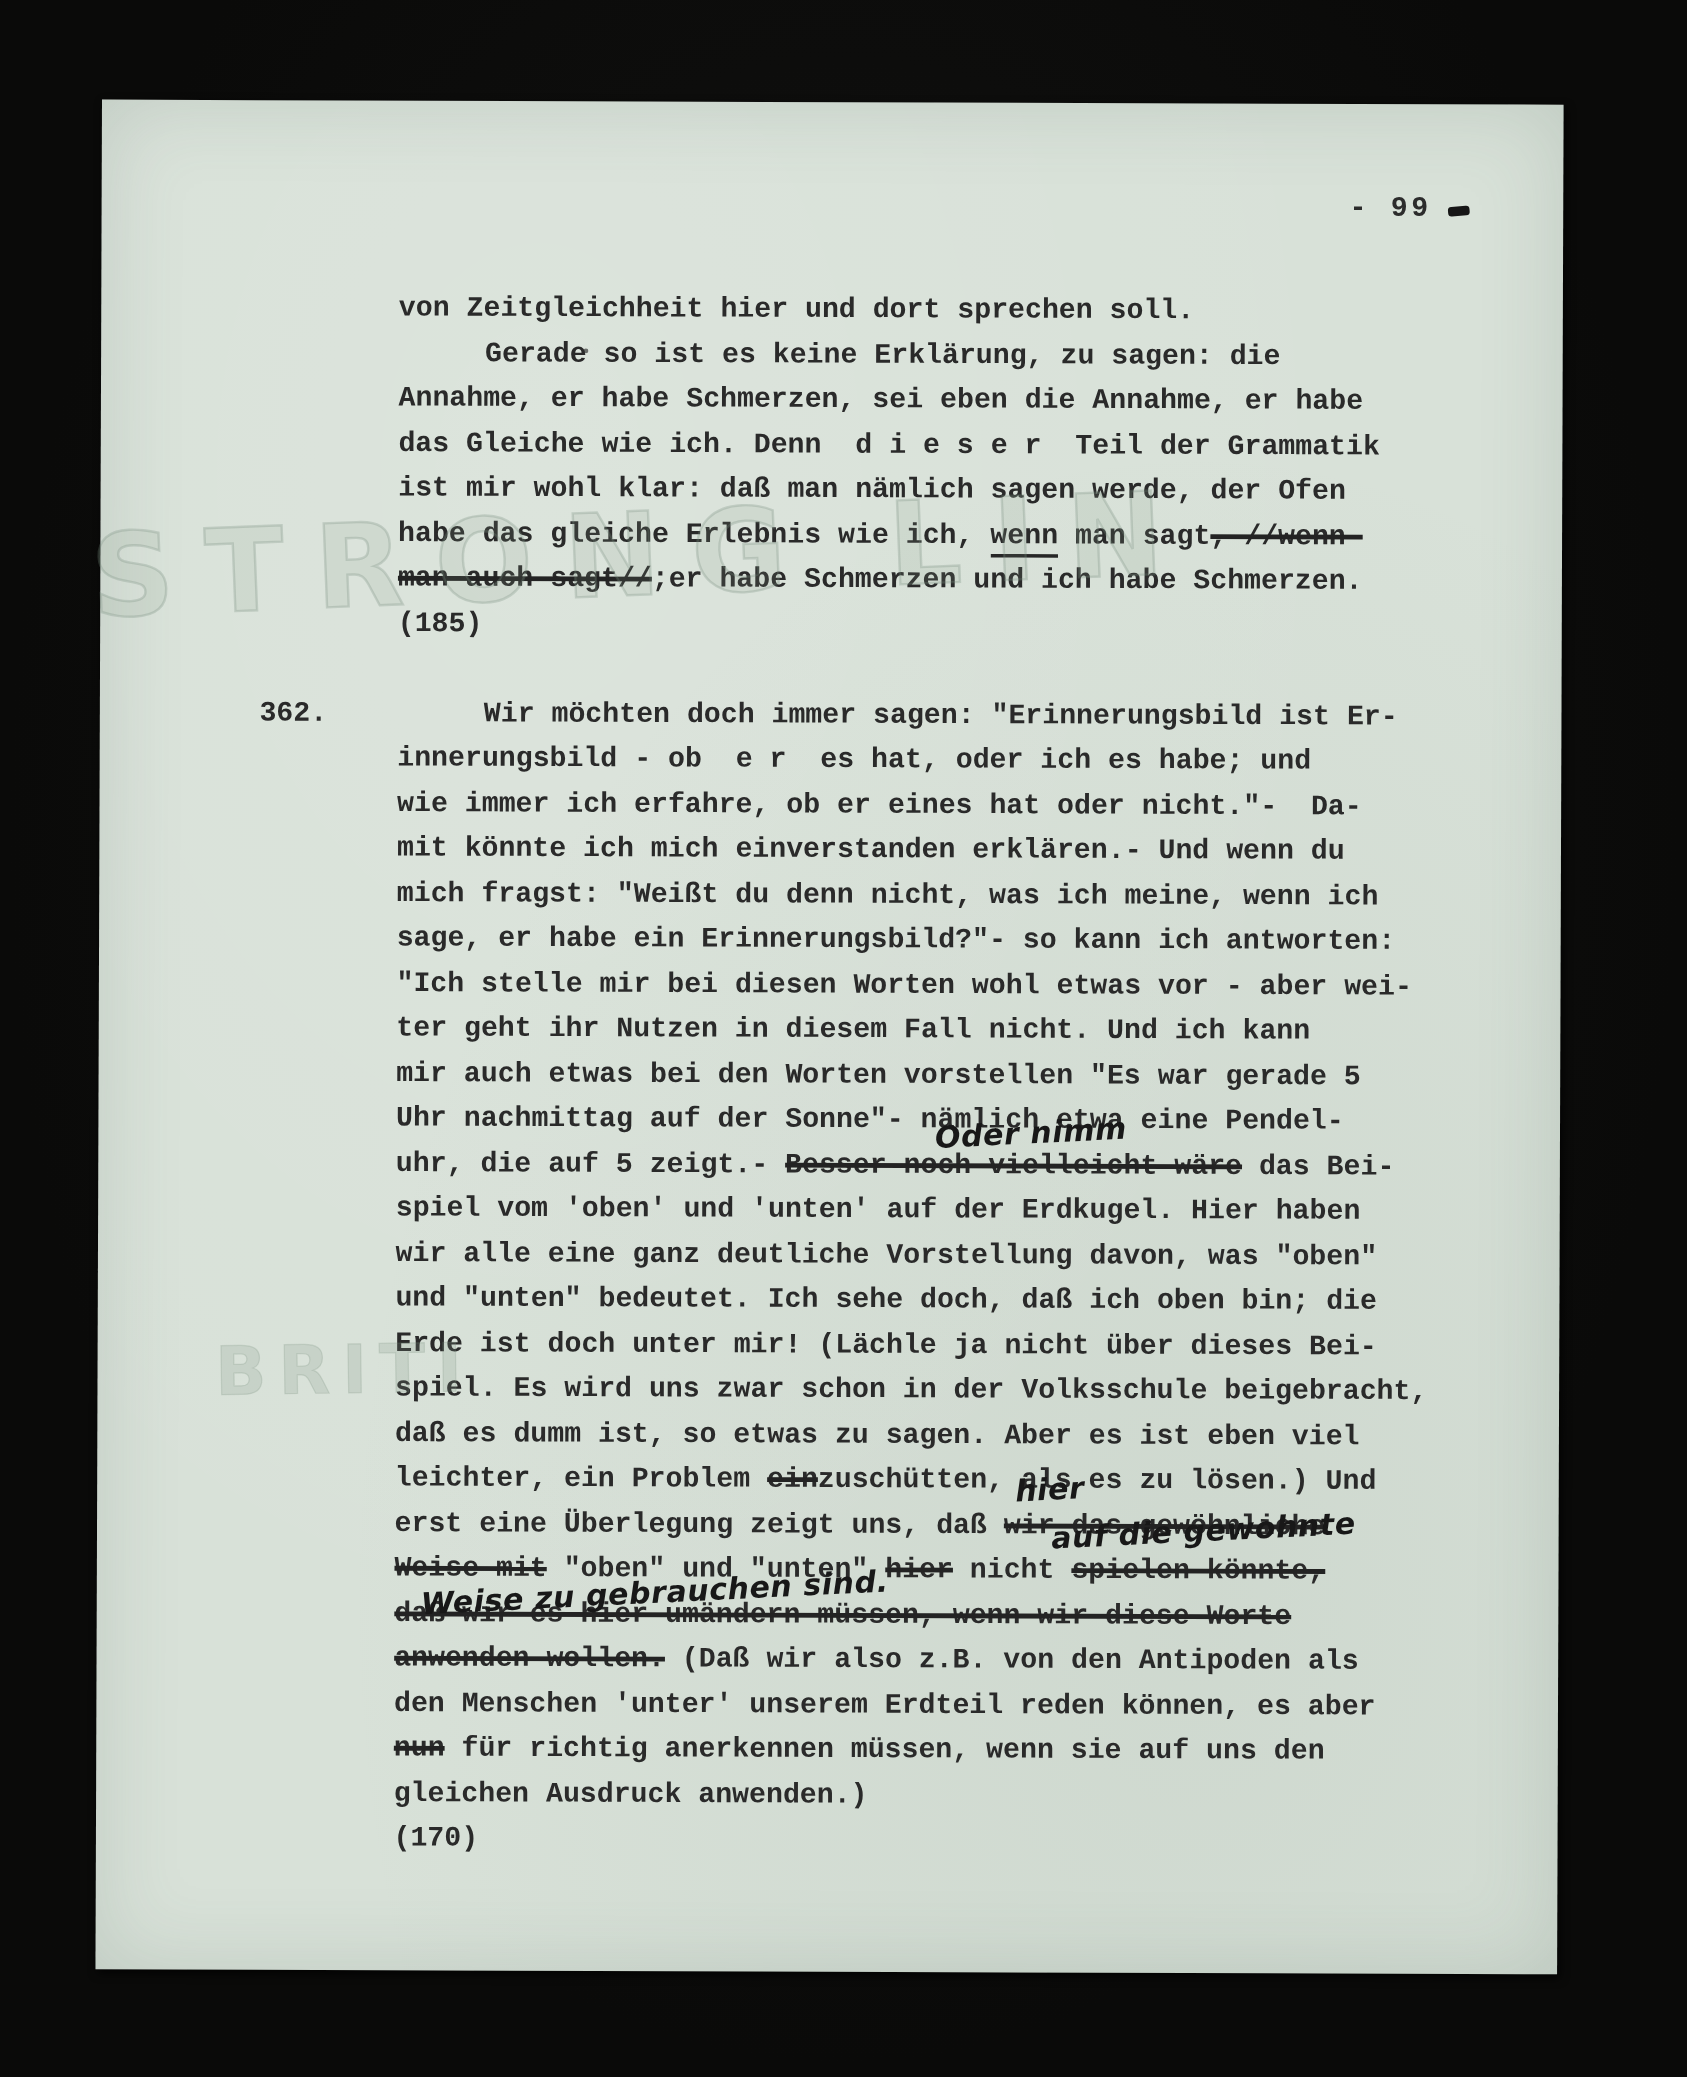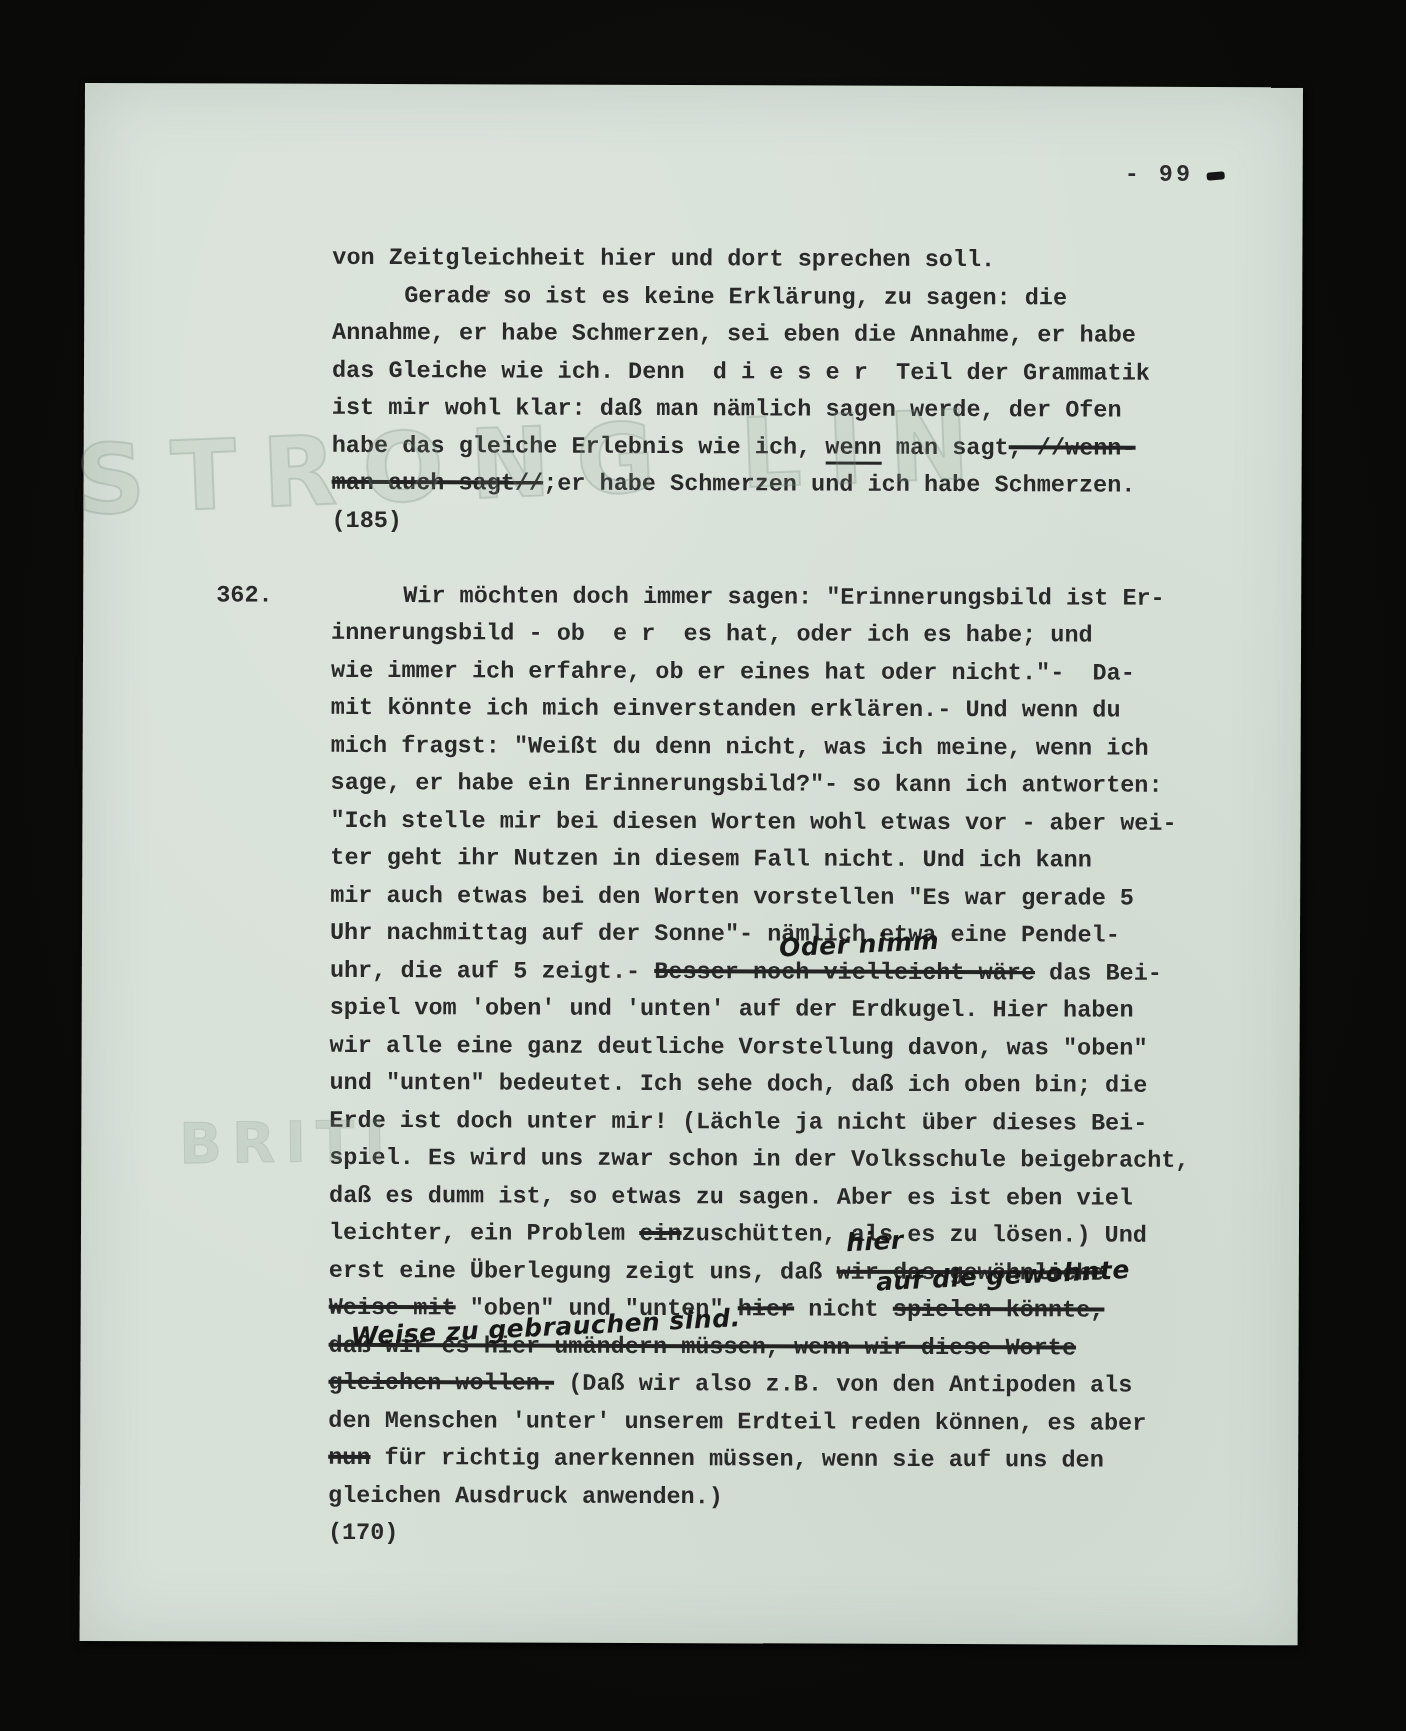--- a/index.html
+++ b/index.html
@@ -101,19 +101,19 @@
       <div class="line"><span class="seg-n">spiel vom 'oben' und 'unten' auf der Erdkugel. Hier haben</span></div>
       <div class="line"><span class="seg-n">wir alle eine ganz deutliche Vorstellung davon, was "oben"</span></div>
       <div class="line"><span class="seg-n">und "unten" bedeutet. Ich sehe doch, daß ich oben bin; die</span></div>
       <div class="line"><span class="seg-n">Erde ist doch unter mir! (Lächle ja nicht über dieses Bei-</span></div>
       <div class="line"><span class="seg-n">spiel. Es wird uns zwar schon in der Volksschule beigebracht,</span></div>
       <div class="line"><span class="seg-n">daß es dumm ist, so etwas zu sagen. Aber es ist eben viel</span></div>
       <div class="line"><span class="seg-n">leichter, ein Problem </span><span class="seg-st">ein</span><span class="seg-n">zuschütten, als es zu lösen.) Und</span></div>
       <div class="line"><span class="seg-n">erst eine Überlegung zeigt uns, daß </span><span class="seg-st">wir das gewöhnliche</span><span class="hand" style="left: 517px; top: -25px;">hier</span></div>
       <div class="line"><span class="seg-st">Weise mit</span><span class="seg-n"> "oben" und "unten" </span><span class="seg-st">hier</span><span class="seg-n"> nicht </span><span class="seg-st">spielen könnte,</span><span class="hand" style="left: 547px; top: -28px;">auf die gewohnte</span><span class="hand" style="left: 22px; top: 25px;">Weise zu gebrauchen sind.</span></div>
       <div class="line"><span class="seg-st">daß wir es hier umändern müssen, wenn wir diese Worte</span></div>
-      <div class="line"><span class="seg-st">gleichen wollen.</span><span class="seg-n"> (Daß wir also z.B. von den Antipoden als</span></div>
+      <div class="line"><span class="seg-st">anwenden wollen.</span><span class="seg-n"> (Daß wir also z.B. von den Antipoden als</span></div>
       <div class="line"><span class="seg-n">den Menschen 'unter' unserem Erdteil reden können, es aber</span></div>
       <div class="line"><span class="seg-st">nun</span><span class="seg-n"> für richtig anerkennen müssen, wenn sie auf uns den</span></div>
       <div class="line"><span class="seg-n">gleichen Ausdruck anwenden.)</span></div>
       <div class="line"><span class="seg-n">(170)</span></div>
     </div>
 </div>
 
 </body></html>

